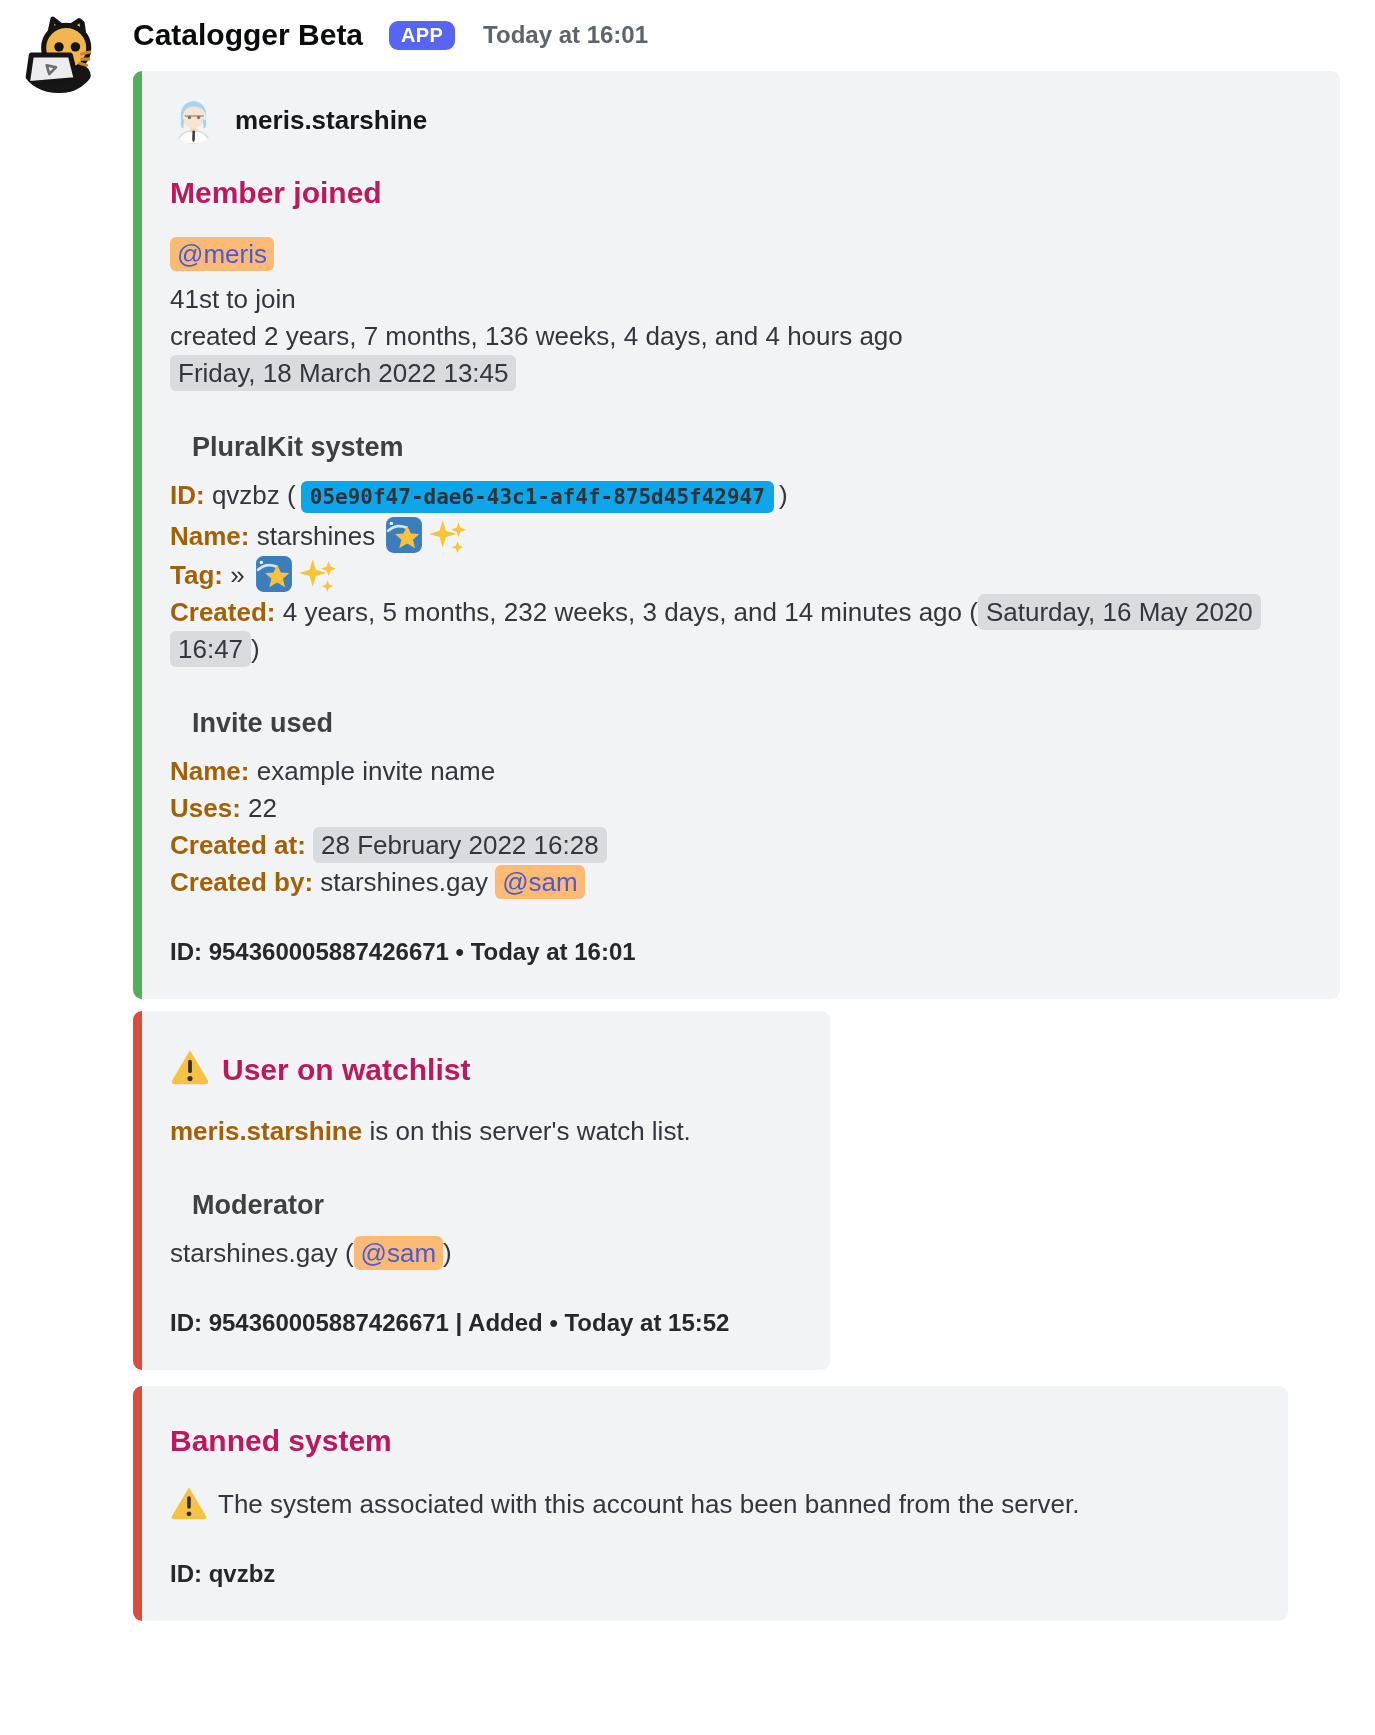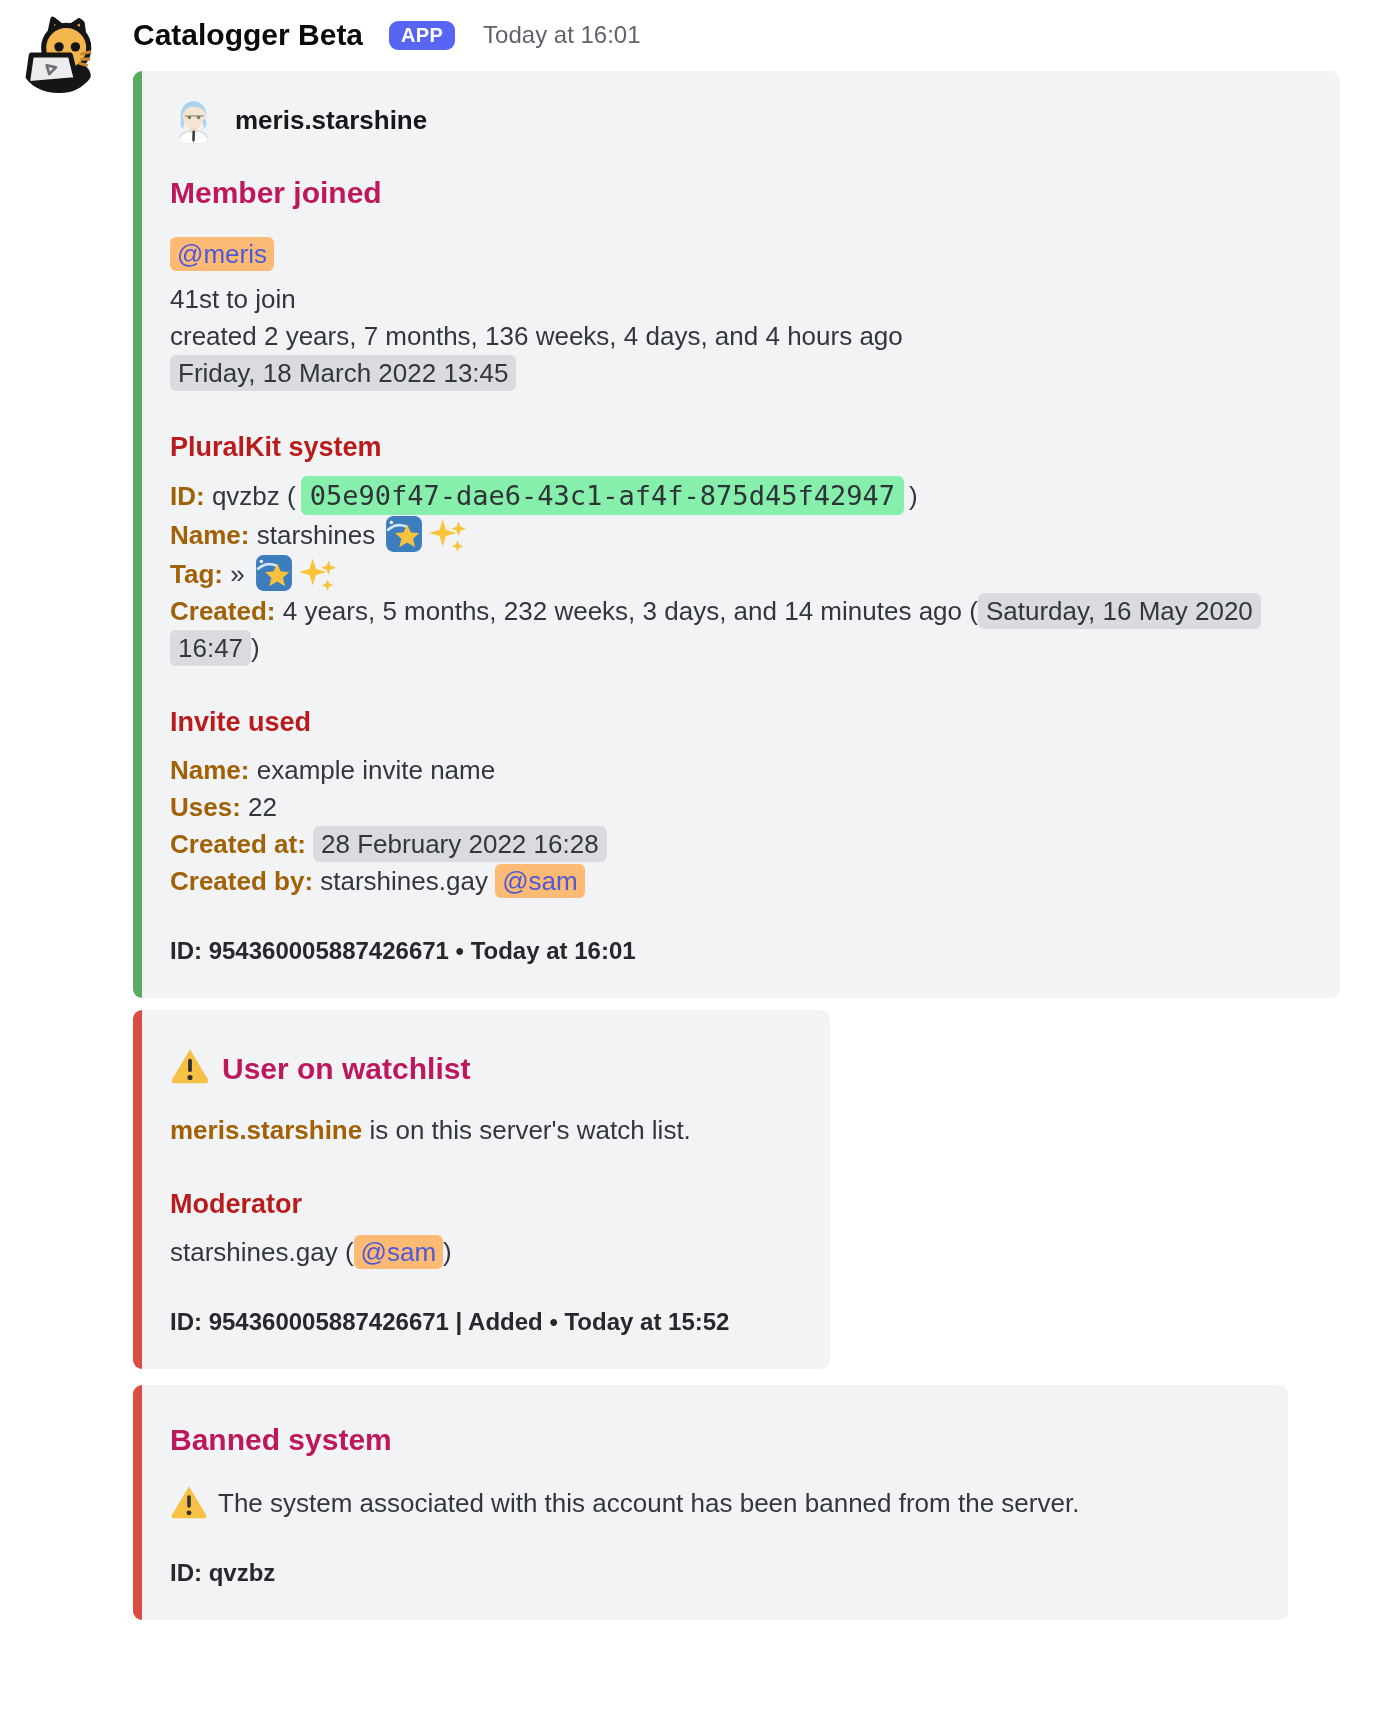--- a/index.html
+++ b/index.html
@@ -7,21 +7,21 @@
     width:1375px;min-height:1735px;
     font-family:"Liberation Sans","DejaVu Sans",sans-serif;
     color:#33363c;-webkit-font-smoothing:antialiased;
   }
   .msg{position:relative;padding:12px 0 40px 133px;}
   .bot-avatar{position:absolute;left:17px;top:12px;width:82px;height:82px;border-radius:50%;overflow:hidden;cursor:pointer;}
   .header{display:flex;align-items:center;gap:26px;height:46px;}
   .bot-name{font-size:30px;font-weight:700;color:#0a0b0d;cursor:pointer;}
   .badge{background:#5865f2;color:#ffffff;font-size:20px;font-weight:700;letter-spacing:.3px;
          padding:4px 12px 5px;border-radius:9px;line-height:1;}
-  .header-ts{font-size:24px;color:#5f646c;font-weight:400;margin-left:2px;}
+  .header-ts{font-size:24px;color:#5f646c;font-weight:700;margin-left:2px;}
 
   .embed{background:#f2f3f5;border-radius:9px;border-left:9px solid #888;
          padding:24px 30px 32px 28px;margin-top:13px;color:#33363c;
          font-size:26px;line-height:37px;box-sizing:border-box;}
   .embed-green{border-left-color:#58ab5f;width:1207px;}
   .embed-red{border-left-color:#db4d42;}
   .embed-watchlist{width:697px;margin-top:12px;}
   .embed-banned{width:1155px;margin-top:16px;}
 
   .author{display:flex;align-items:center;gap:18px;margin-top:2px;}
@@ -31,23 +31,23 @@
   .title{font-size:30px;font-weight:700;color:#be185d;line-height:38px;margin-top:30px;}
   .embed-watchlist .title,.embed-banned .title{margin-top:12px;}
   .desc{margin-top:24px;}
   .line{margin:0;}
   .b{font-weight:700;color:#a16207;}
   .mention{background:#fdba74;color:#4d59d6;border-radius:6px;padding:2px 7px;font-weight:500;cursor:pointer;}
   .ts-pill{background:#d9dbdf;border-radius:6px;padding:3px 8px;
            -webkit-box-decoration-break:clone;box-decoration-break:clone;}
   .mention-line{margin-bottom:8px;}
   .field{margin-top:38px;}
-  .field-title{font-weight:700;font-size:27px;color:#b91c1c;margin-bottom:13px;line-height:34px;}
-  code.inline{font-family:"DejaVu Sans Mono","Liberation Mono",monospace;font-size:27px;
-              background:#86efac;border-radius:6px;padding:4px 9px;margin:0 5px;color:#2f3237;}
+  .field-title{font-weight:700;font-size:27px;color:#404040;margin-bottom:13px;line-height:34px;margin-left:22px;}
+  code.inline{font-family:"DejaVu Sans Mono","Liberation Mono",monospace;font-size:21px;
+              background:#0ea5e9;border-radius:6px;padding:4px 9px;margin:0 5px;color:#2f3237;font-weight:bold;}
   .footer{margin-top:36px;font-size:24px;font-weight:600;color:#26282c;line-height:30px;}
   .emoji{width:38px;height:38px;vertical-align:-9px;margin:0 3px;display:inline-block;}
   .title-emoji{width:40px;height:40px;vertical-align:-7px;margin-right:12px;}
   .desc-emoji{width:38px;height:38px;vertical-align:-9px;margin-right:10px;}
   .note{margin-top:45px;}
 </style>
 </head>
 <body>
 
 <div class="msg">

